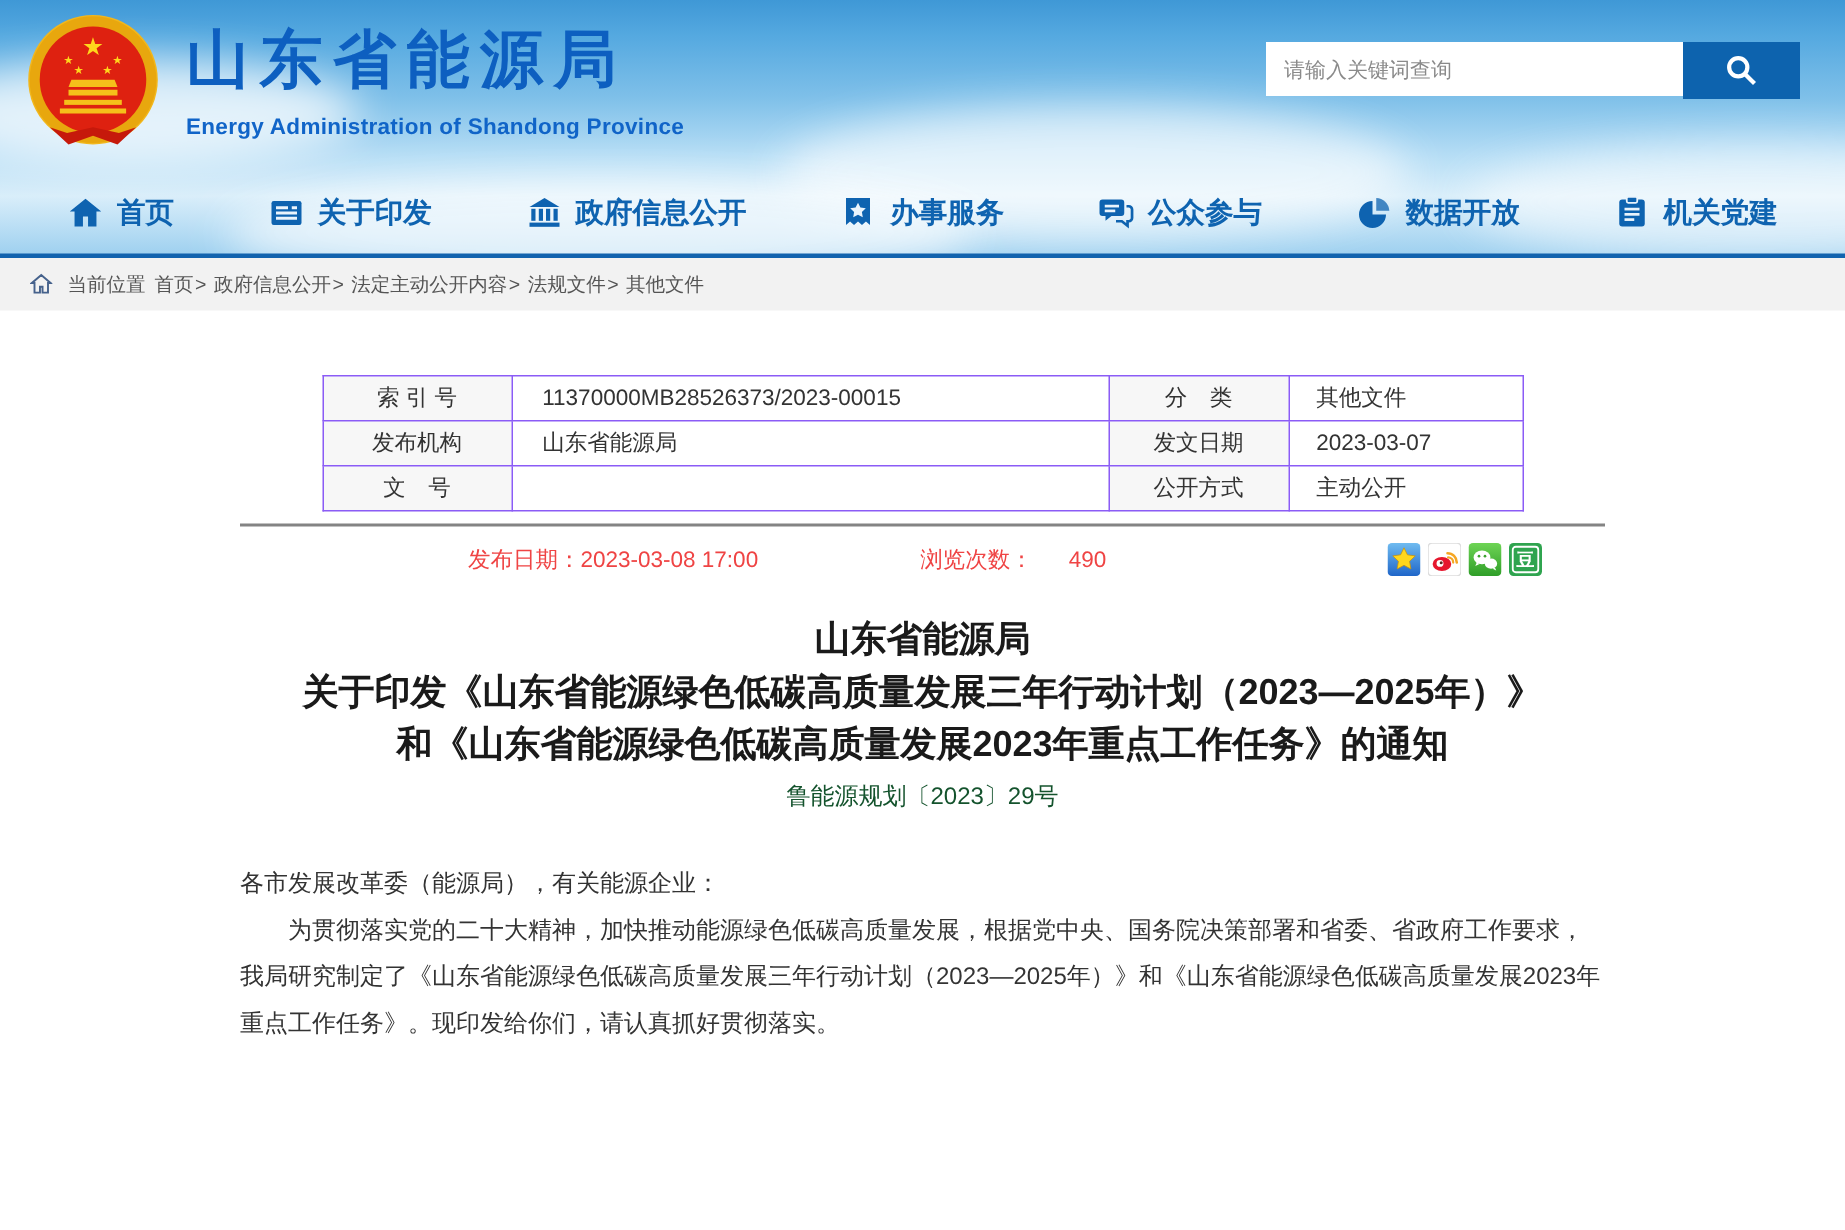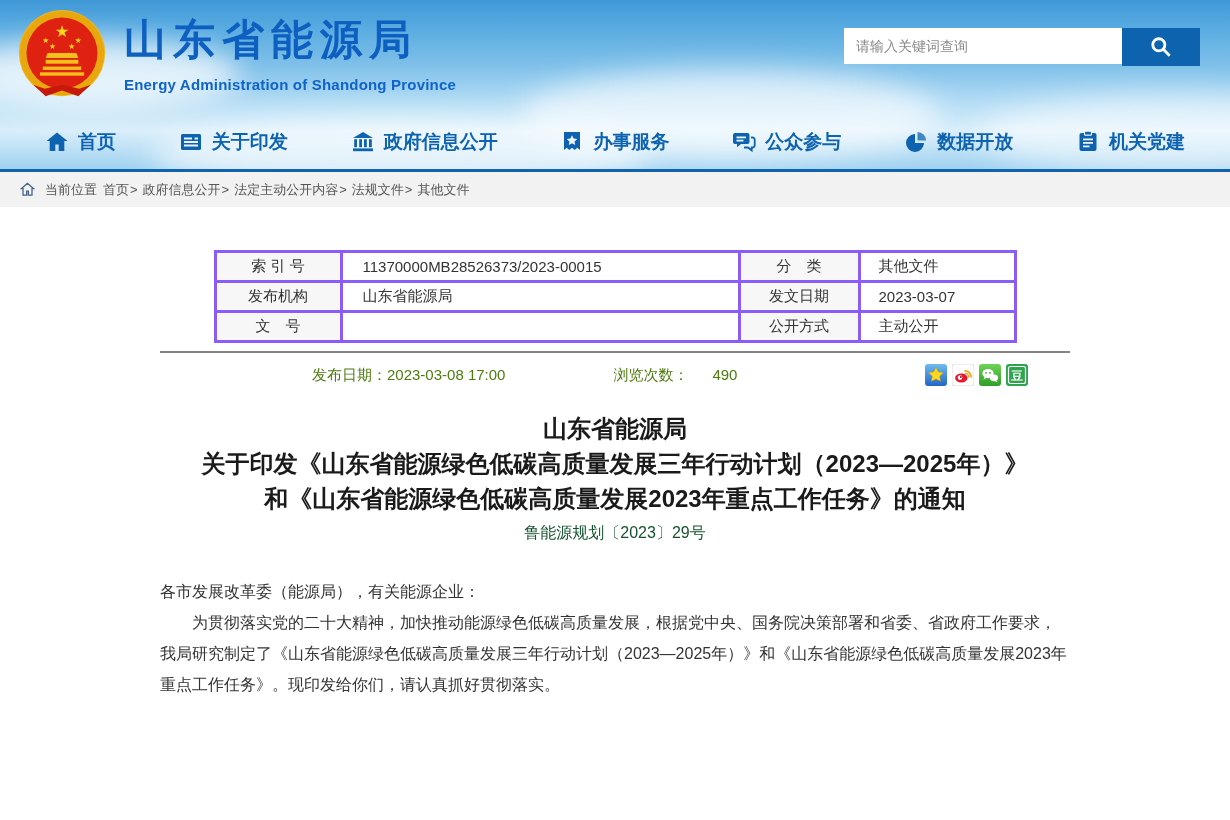--- a/index.html
+++ b/index.html
@@ -38,28 +38,28 @@
   .nav-label{ font-size:19px; font-weight:bold; color:#0e63b0; white-space:nowrap; }
   
   .breadcrumb{ height:35px; background:#f2f2f2; display:flex; align-items:center; padding:0 20px; font-size:13px; color:#555; }
   .breadcrumb .bc-home{ margin-right:10px; display:flex; }
   .crumb{ color:#555; text-decoration:none; cursor:pointer; }
   .bc-sep{ margin:0 5px 0 1px; color:#555; }
   .bc-prefix{ margin-right:6px; }
   
   .content{ width:910px; margin:0 auto; }
   table.info{ width:800px; margin:43px auto 0; border-collapse:collapse; table-layout:fixed; }
-  table.info td{ border:3px solid #8b5cf6; height:30px; font-size:15px; color:#333; padding:0 8px; background:#fff; }
+  table.info td{ border:1px solid #8b5cf6; height:30px; font-size:15px; color:#333; padding:0 8px; background:#fff; }
   table.info td.lbl{ background:#f7f7f7; text-align:center; width:126px; }
   table.info td.val1{ width:398px; padding-left:20px; }
   table.info td.lbl2{ width:120px; }
   table.info td.val2{ width:156px; padding-left:18px; }
   .page-title{ width:896px; margin:36px auto 0; font-size:26px; font-weight:400; color:#1a1a1a; text-align:center; line-height:50px; }
   .title-divider{ width:910px; margin:8px auto 0; border-top:2px solid #848484; }
-  .meta-row{ display:flex; align-items:center; height:44px; font-size:15px; color:#4d7c0f; }
+  .meta-row{ display:flex; align-items:center; height:44px; font-size:15px; color:#ef4444; }
   .meta-date{ margin-left:152px; }
   .meta-views{ margin-left:108px; }
   .meta-views .v{ margin-left:24px; }
   .share-bar{ margin-left:auto; margin-right:42px; display:flex; gap:5px; }
   .share-bar .sic{ width:22px; height:22px; cursor:pointer; display:flex; }
   .doc-title{ text-align:center; font-size:24px; font-weight:bold; color:#1a1a1a; line-height:35px; margin-top:14px; }
   .doc-number{ text-align:center; font-size:16px; color:#14532d; margin-top:7px; }
   .body-text{ margin-top:32px; font-size:16px; color:#333; line-height:31px; }
   .salutation{ }
   .paragraph{ text-indent:2em; }

